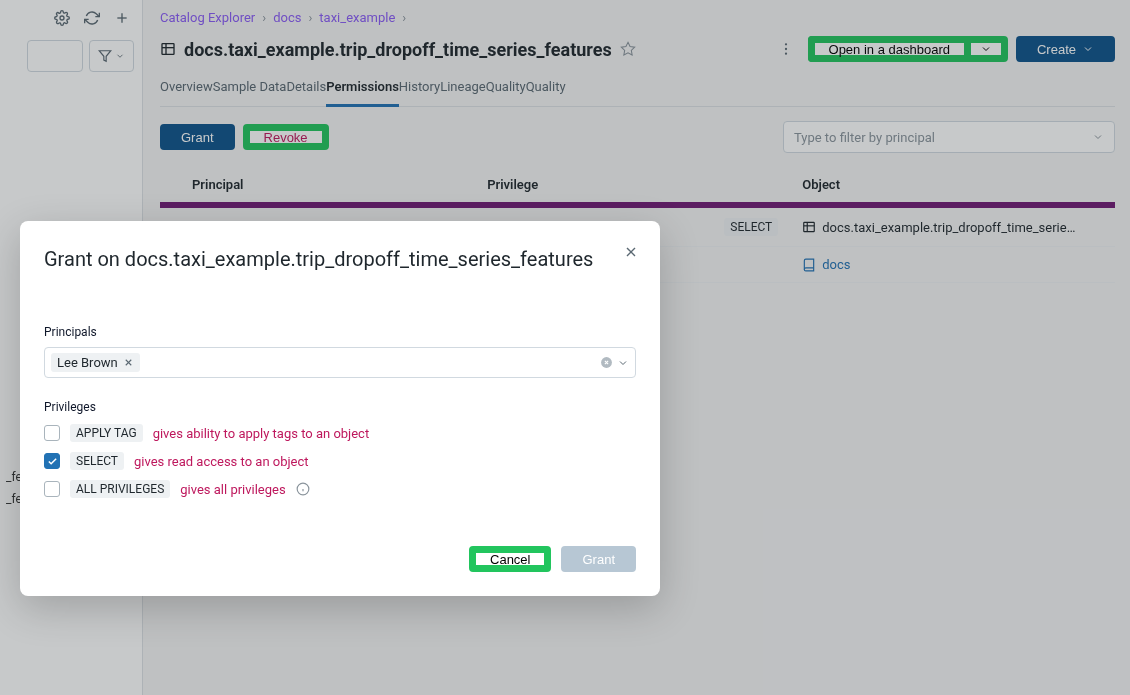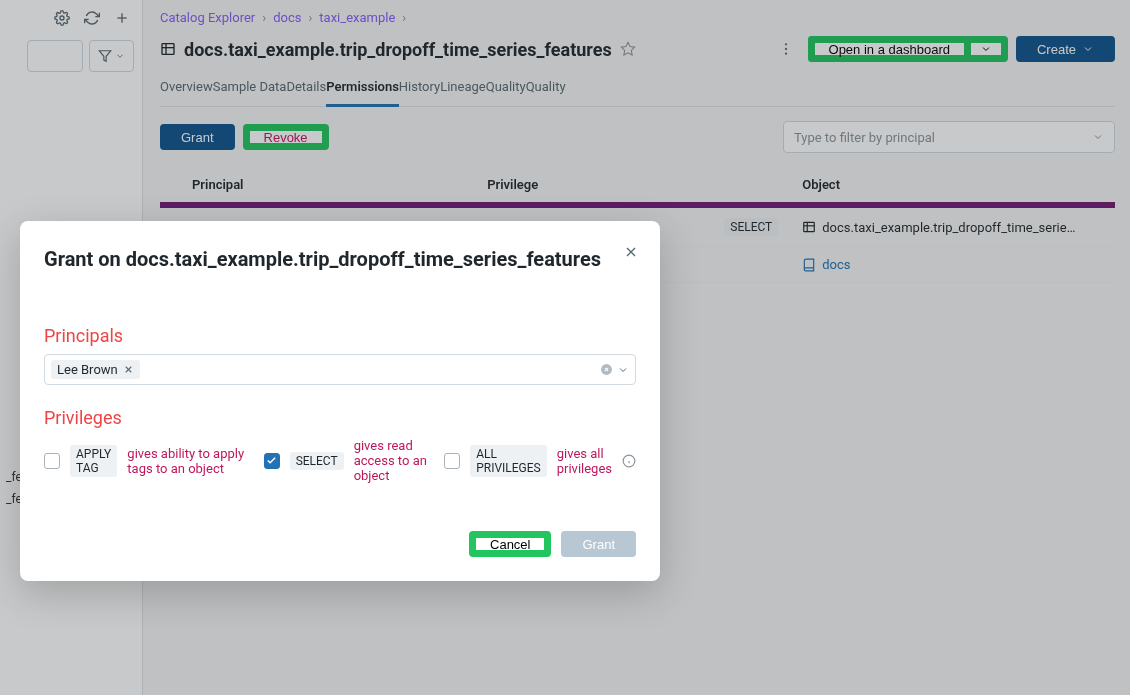--- a/index.html
+++ b/index.html
@@ -276,40 +276,40 @@
       left: 20px;
       top: 221px;
       width: 640px;
       background: #fff;
       border-radius: 8px;
       box-shadow: 0 12px 40px rgba(0,0,0,0.2);
       padding: 24px;
     }
     .modal-title {
       font-size: 20px;
-      font-weight: 700;
+      font-weight: 400;
       line-height: 1.4;
       padding-right: 30px;
     }
     .modal-close {
       position: absolute;
       top: 20px;
       right: 18px;
       color: #5A6872;
       cursor: pointer;
       width: 22px;
       height: 22px;
       display: flex;
       align-items: center;
       justify-content: center;
     }
     .modal-section-label {
-      font-size: 18px;
+      font-size: 12px;
       font-weight: 400;
-      color: #ef4444;
+      color: #0f172a;
       margin-top: 52px;
       margin-bottom: 8px;
     }
     .modal-section-label.privs {
        margin-top: 22px;
        margin-bottom: 10px;
     }
     .principals-input {
       border: 1px solid #D1D9E0;
       border-radius: 4px;
@@ -337,21 +337,21 @@
       cursor: pointer;
     }
     .input-right-icons {
       display: flex;
       align-items: center;
       gap: 4px;
       color: #B1BAC1;
     }
     .priv-list {
       display: flex;
-      flex-direction: row;
+      flex-direction: column;
       gap: 10px;
     }
     .priv-item {
       display: flex;
       align-items: center;
       gap: 10px;
     }
     .checkbox {
       width: 16px;
       height: 16px;

